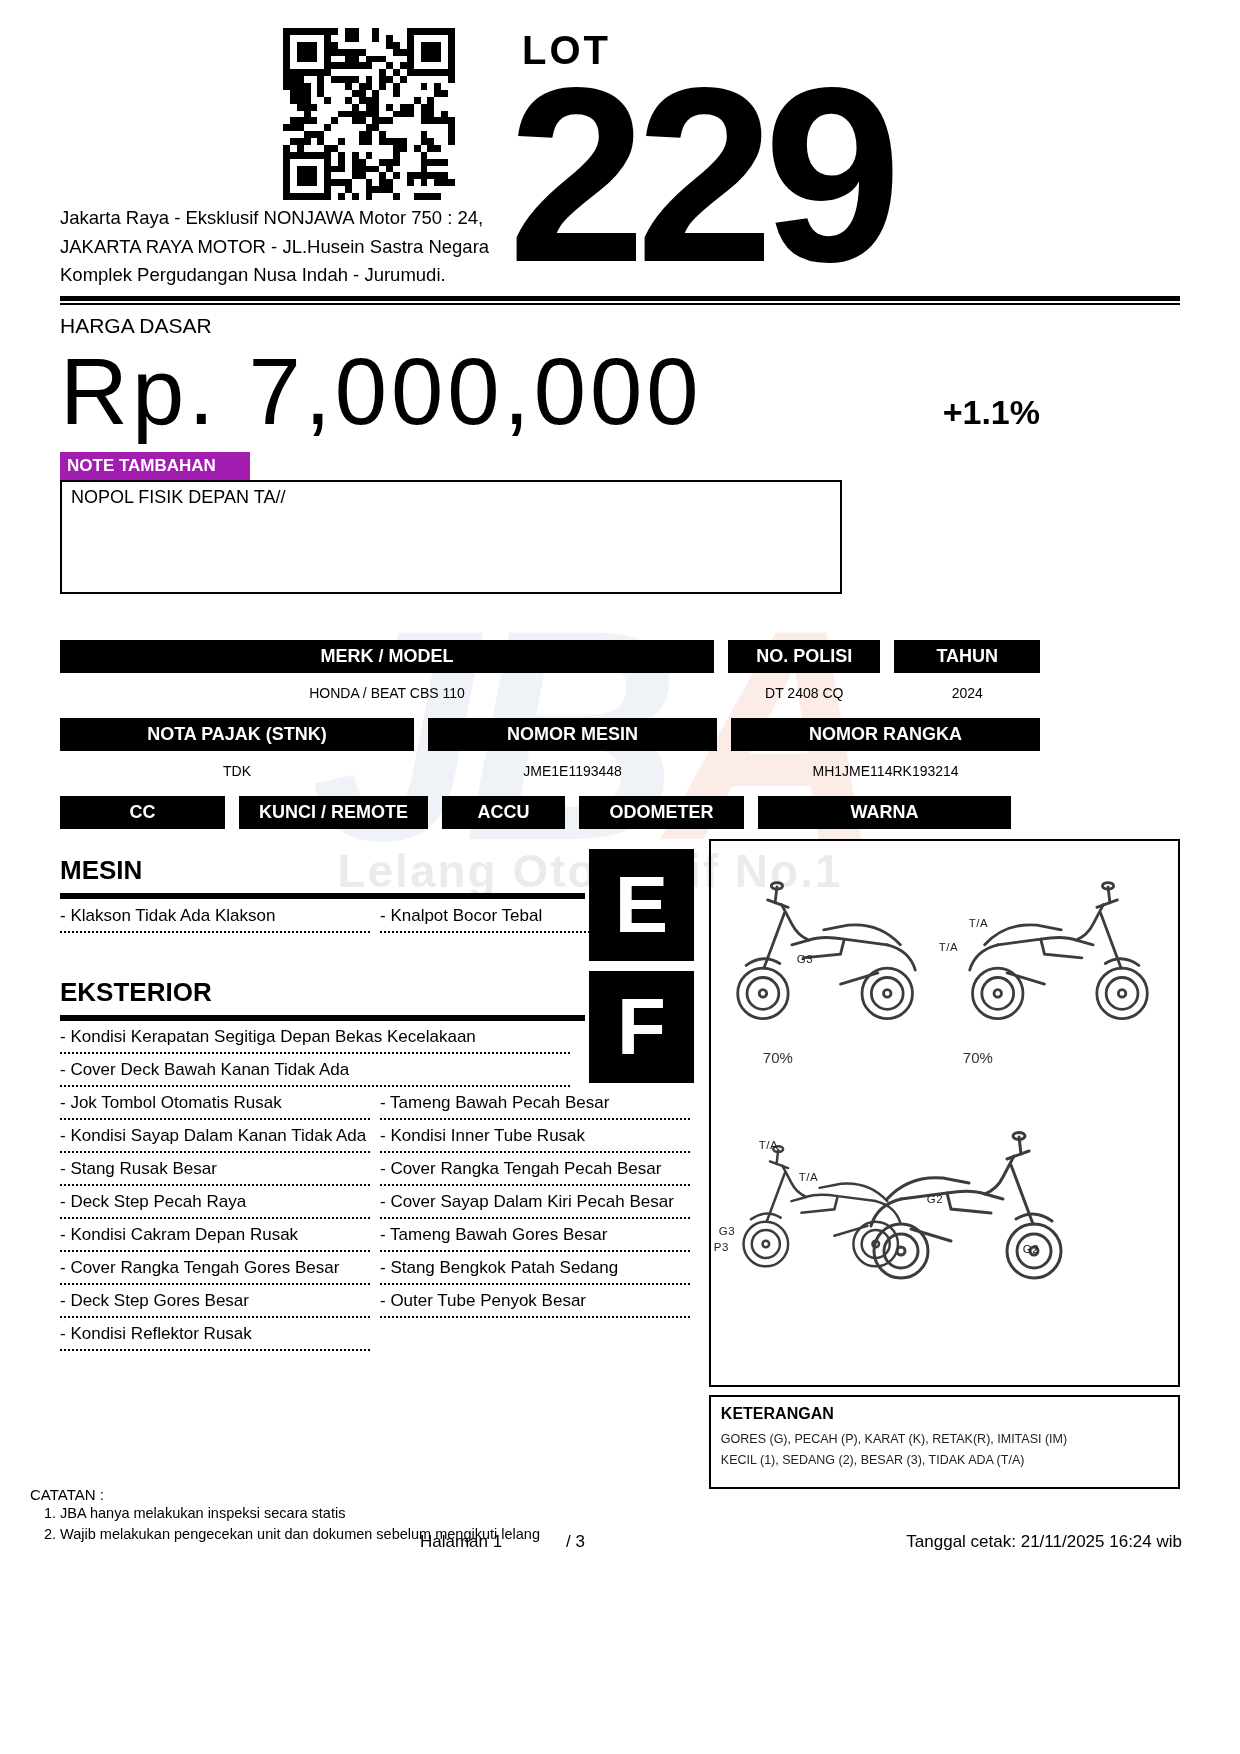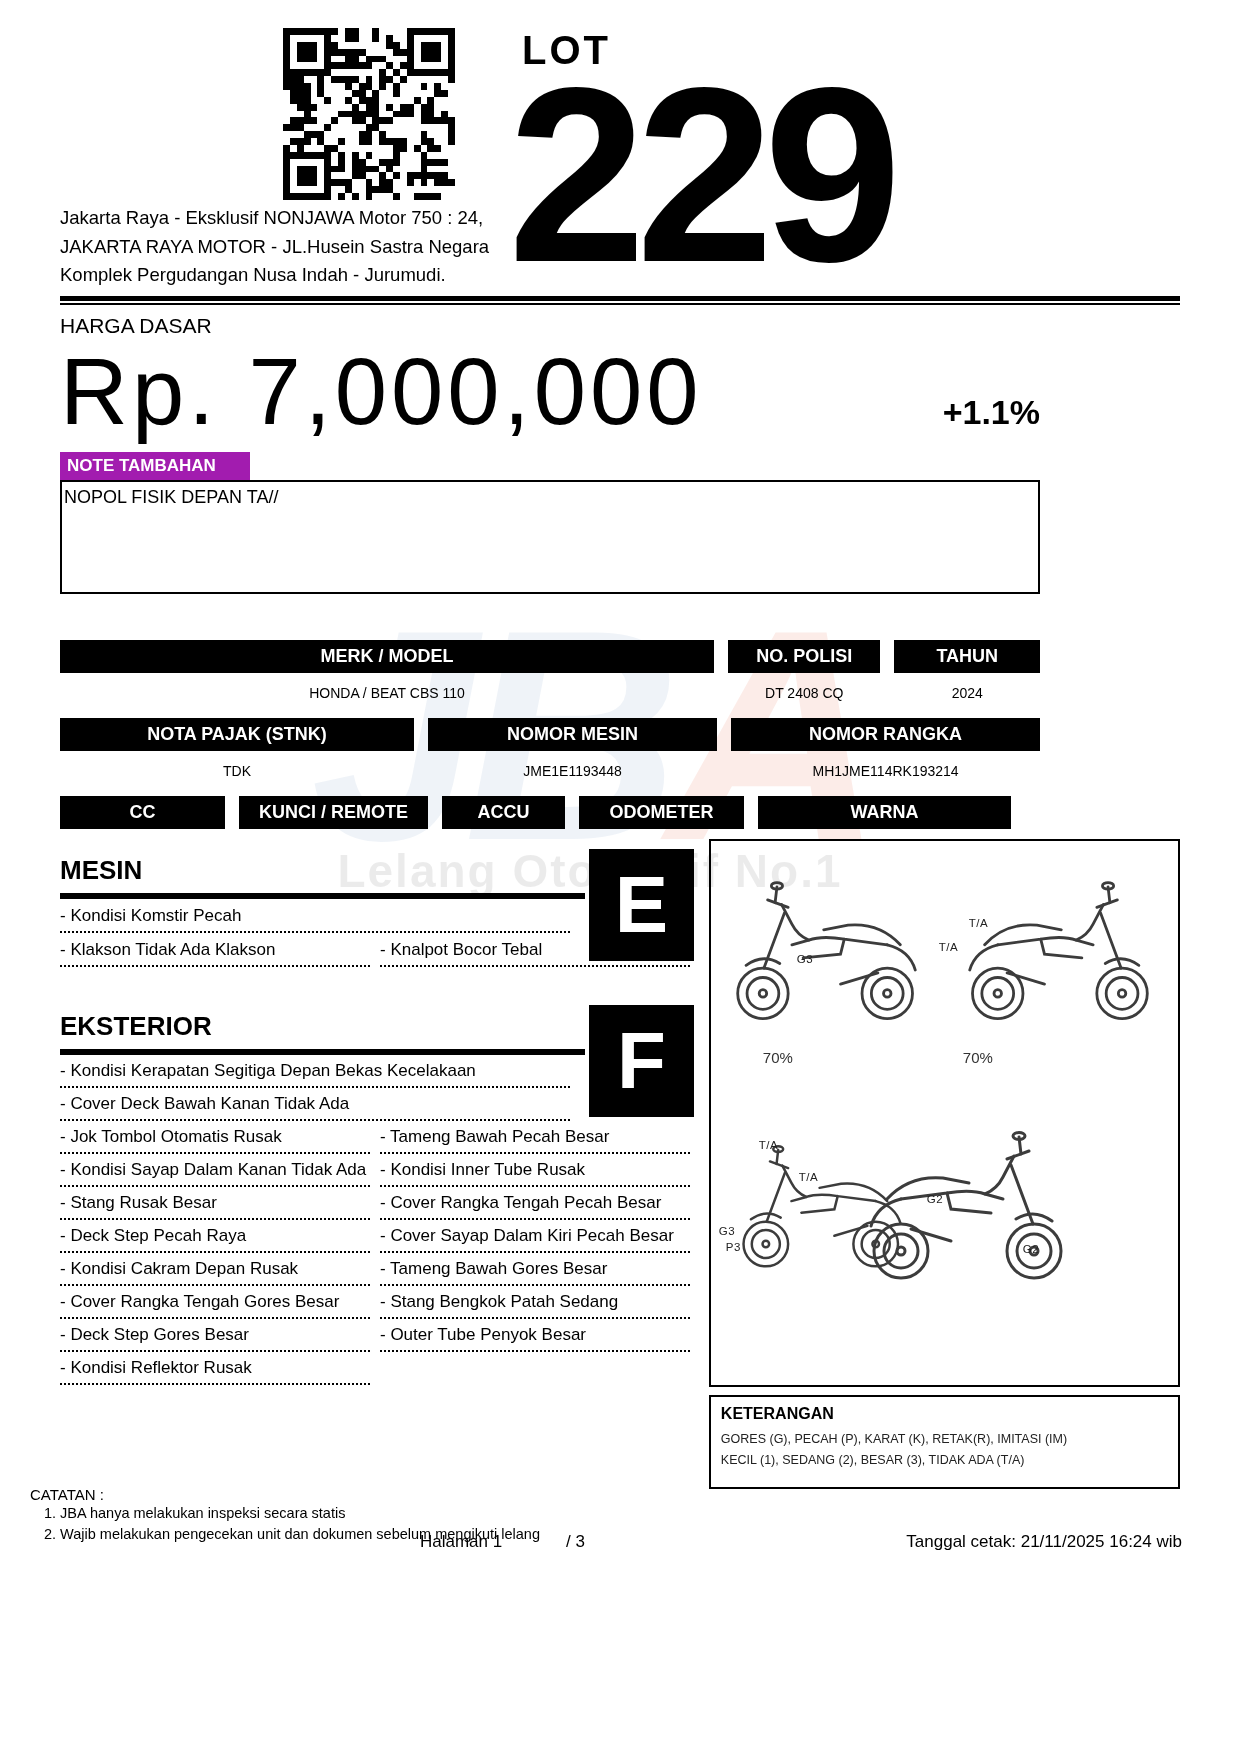--- a/index.html
+++ b/index.html
@@ -31,21 +31,21 @@
 
   
   .harga-label { margin-top:9px; font-size:21px; }
   .price-row { display:flex; align-items:flex-end; width:980px; height:102px; }
   .price-amount { font-size:94px; font-weight:400; line-height:1.02; letter-spacing:4px; white-space:nowrap; }
   .price-change { margin-left:auto; font-size:34px; font-weight:bold; padding-bottom:8px; }
 
   
   .note-label { margin-top:12px; width:190px; background:#a21caf; color:#fff; font-weight:bold;
                 font-size:17px; padding:4px 7px; }
-  .note-box { border:2px solid #000; width:980px; height:114px; padding:5px 2px; font-size:18px; }
+  .note-box { border:2px solid #000; width:782px; height:114px; padding:5px 9px; font-size:18px; }
 
   
   .spec-table { margin-top:46px; width:980px; }
   .spec-row { display:flex; gap:14px; }
   .spec-row.values { margin-bottom:5px; }
   .h-cell { background:#000; color:#fff; font-weight:bold; font-size:18px; height:33px;
             display:flex; align-items:center; justify-content:center; }
   .v-cell { font-size:14px; height:40px; display:flex; align-items:center; justify-content:center;text-align:right; }
   .c-mm{width:665px}.c-np{width:155px}.c-th{width:148px}
   .c-stnk{width:360px}.c-nm{width:294px}.c-nr{width:314px}
@@ -498,23 +498,20 @@
     </div>
 
     <div class="body">
       <div class="left-col">
 
         <div class="section">
           <div class="section-title">MESIN</div>
           <div class="grade-box">E</div>
           <div class="mesin-rows">
             <div class="item-row">
-              <div class="item single">- Kondisi Komstir Pecah</div>
-            </div>
-            <div class="item-row">
               <div class="item half-l">- Klakson Tidak Ada Klakson</div>
               <div class="item half-r">- Knalpot Bocor Tebal</div>
             </div>
           </div>
         </div>
 
         <div class="section">
           <div class="section-title">EKSTERIOR</div>
           <div class="grade-box">F</div>
           <div class="eks-rows">
@@ -576,21 +573,21 @@
 
           <svg class="scooter" style="left:16px;top:300px" width="190" height="140" viewBox="0 0 230 160">
             <use href="#scooter" transform="translate(230,0) scale(-1,1)"></use>
           </svg>
           <svg class="scooter" style="left:140px;top:285px" width="230" height="170" viewBox="0 0 230 160">
             <use href="#scooter"></use>
           </svg>
           <span class="dlabel" style="left:48px;top:298px">T/A</span>
           <span class="dlabel" style="left:88px;top:330px">T/A</span>
           <span class="dlabel" style="left:8px;top:384px">G3</span>
-          <span class="dlabel" style="left:15px;top:400px">P3</span>
+          <span class="dlabel" style="left:3px;top:400px">P3</span>
           <span class="dlabel" style="left:216px;top:352px">G2</span>
           <span class="dlabel" style="left:312px;top:402px">G2</span>
         </div>
 
         <div class="keterangan-box">
           <div class="keterangan-title">KETERANGAN</div>
           <div class="keterangan-text">GORES (G), PECAH (P), KARAT (K), RETAK(R), IMITASI (IM)</div>
           <div class="keterangan-text">KECIL (1), SEDANG (2), BESAR (3), TIDAK ADA (T/A)</div>
         </div>
       </div>

